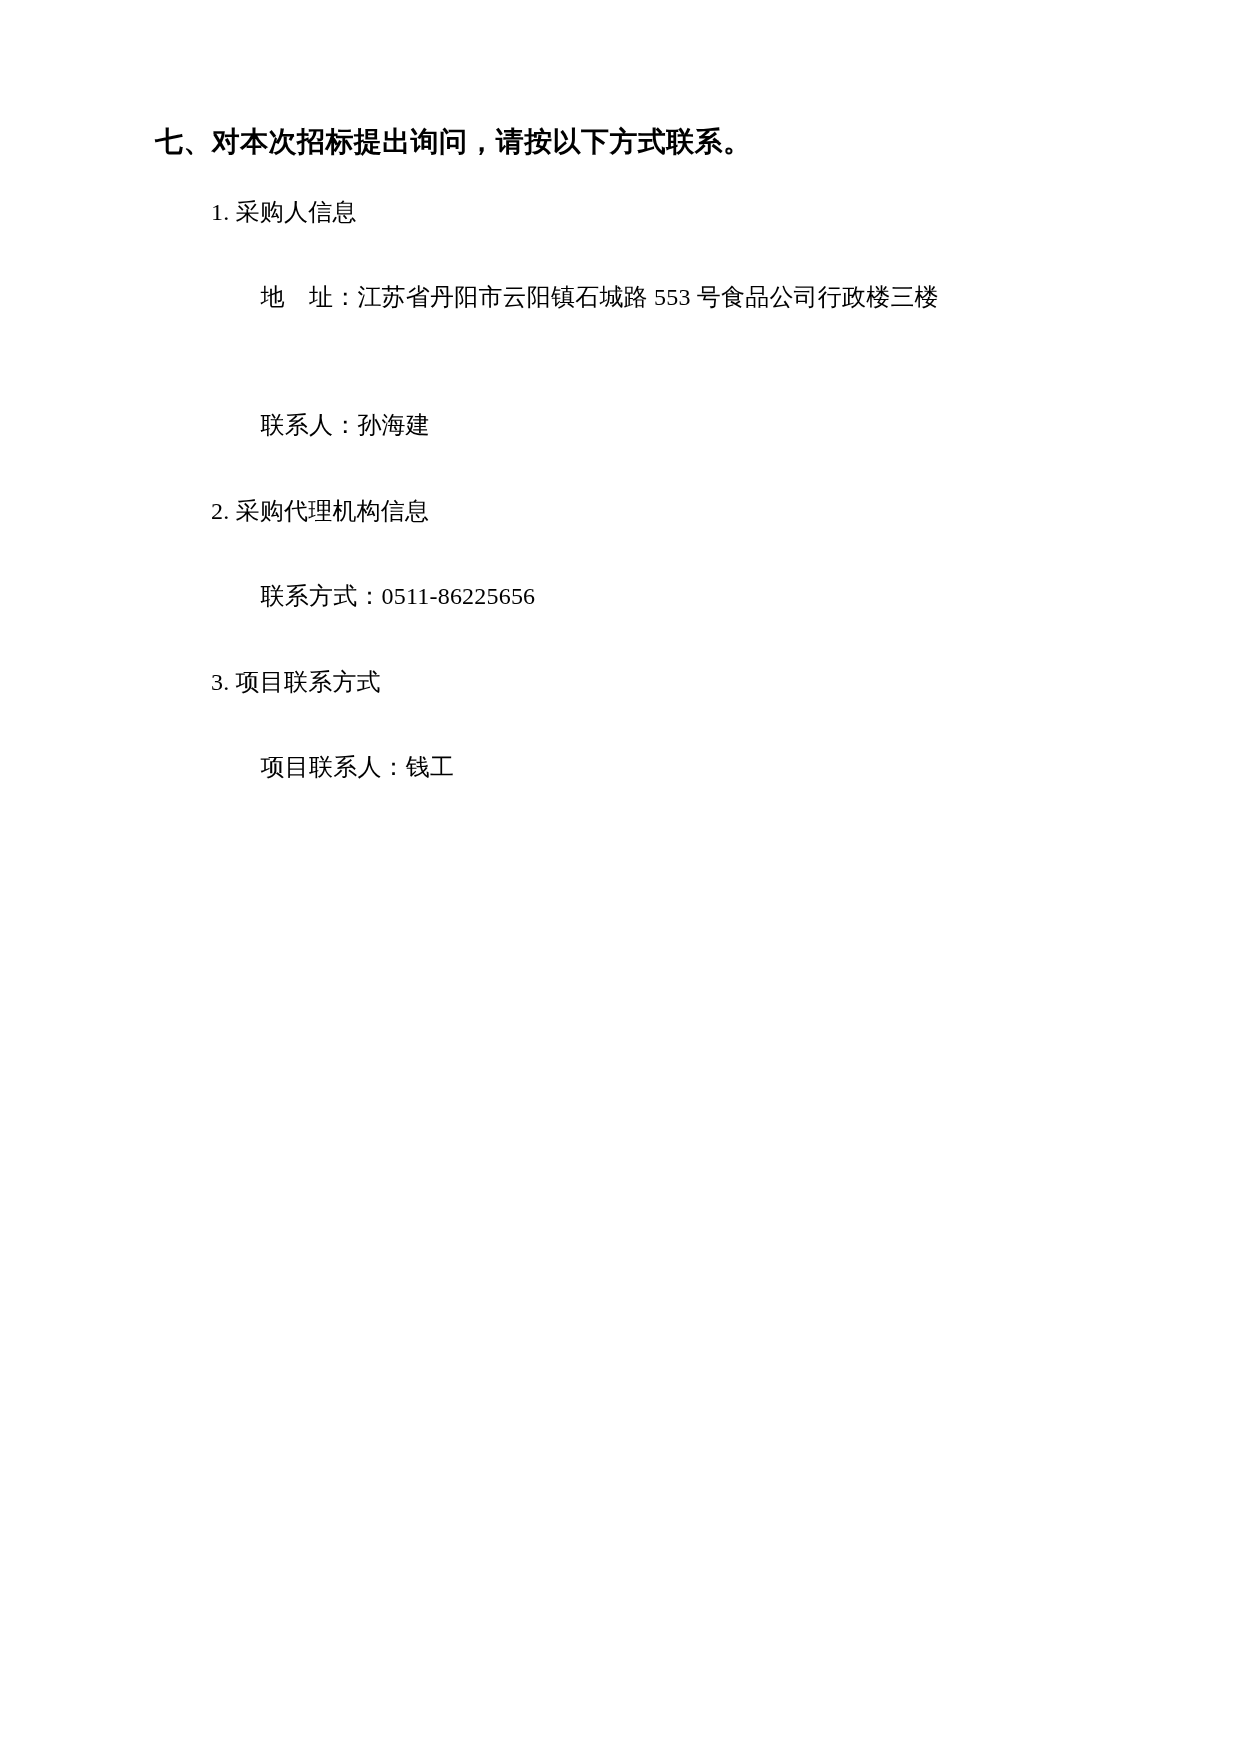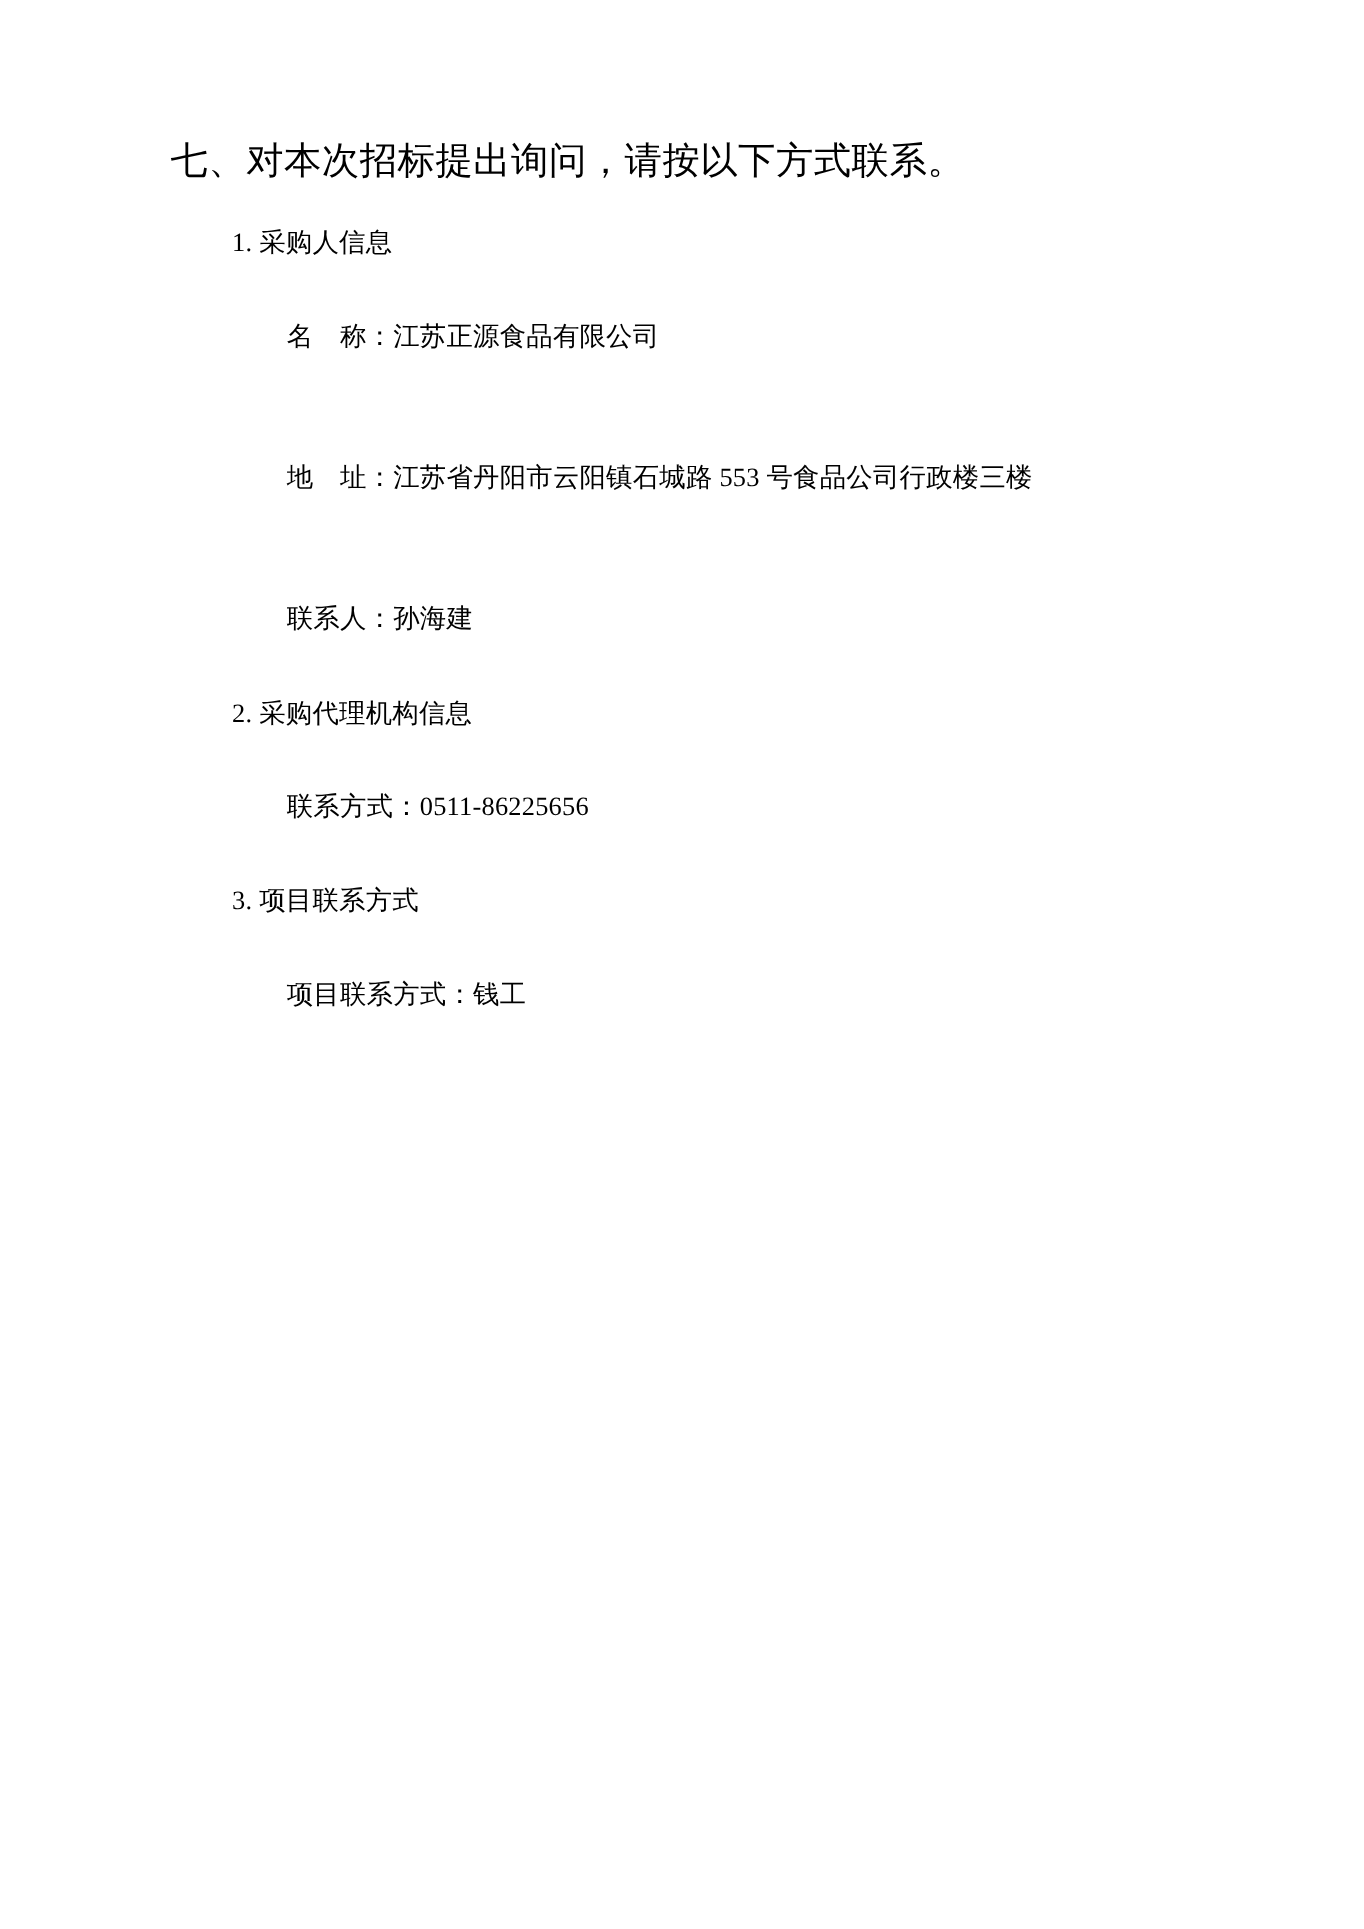--- a/index.html
+++ b/index.html
@@ -18,25 +18,26 @@
   .page {
     position: absolute;
     top: 0;
     left: 0;
     width: 1240px;
     height: 1754px;
     box-sizing: border-box;
     padding: 120px 110px 0 110px;
   }
   .section-heading {
-    font-size: 34px;
+    font-size: 28px;
     line-height: 1.6;
     margin: 0 0 26px 45px;
     letter-spacing: 0.4px;
     white-space: pre;
+    font-weight: bold;
   }
   .body-block {
     margin-left: 101px;
   }
   .line {
     font-size: 24px;
     line-height: 1.78;
     white-space: pre;
     letter-spacing: 0.2px;
   }
@@ -55,38 +56,35 @@
 
 <div class="page">
 
   <div class="section-heading">七、对本次招标提出询问，请按以下方式联系。</div>
 
   <div class="body-block">
 
     <div class="group">
       <div class="line">1. 采购人信息</div>
       <div class="line sub">
-        <span class="label">名　称：</span><span class="value">江苏正源食品有限公司</span>
-      </div>
-      <div class="line sub">
         <span class="label">地　址：</span><span class="value">江苏省丹阳市云阳镇石城路 553 号食品公司行政楼三楼</span>
       </div>
       <div class="line sub">
         <span class="label">联系人：</span><span class="value">孙海建</span>
       </div>
     </div>
 
     <div class="group">
       <div class="line">2. 采购代理机构信息</div>
       <div class="line sub">
         <span class="label">联系方式：</span><span class="value">0511-86225656</span>
       </div>
     </div>
 
     <div class="group">
       <div class="line">3. 项目联系方式</div>
       <div class="line sub">
-        <span class="label">项目联系方式：</span><span class="value">钱工</span>
+        <span class="label">项目联系人：</span><span class="value">钱工</span>
       </div>
     </div>
 
   </div>
 </div>
 
 </body></html>

